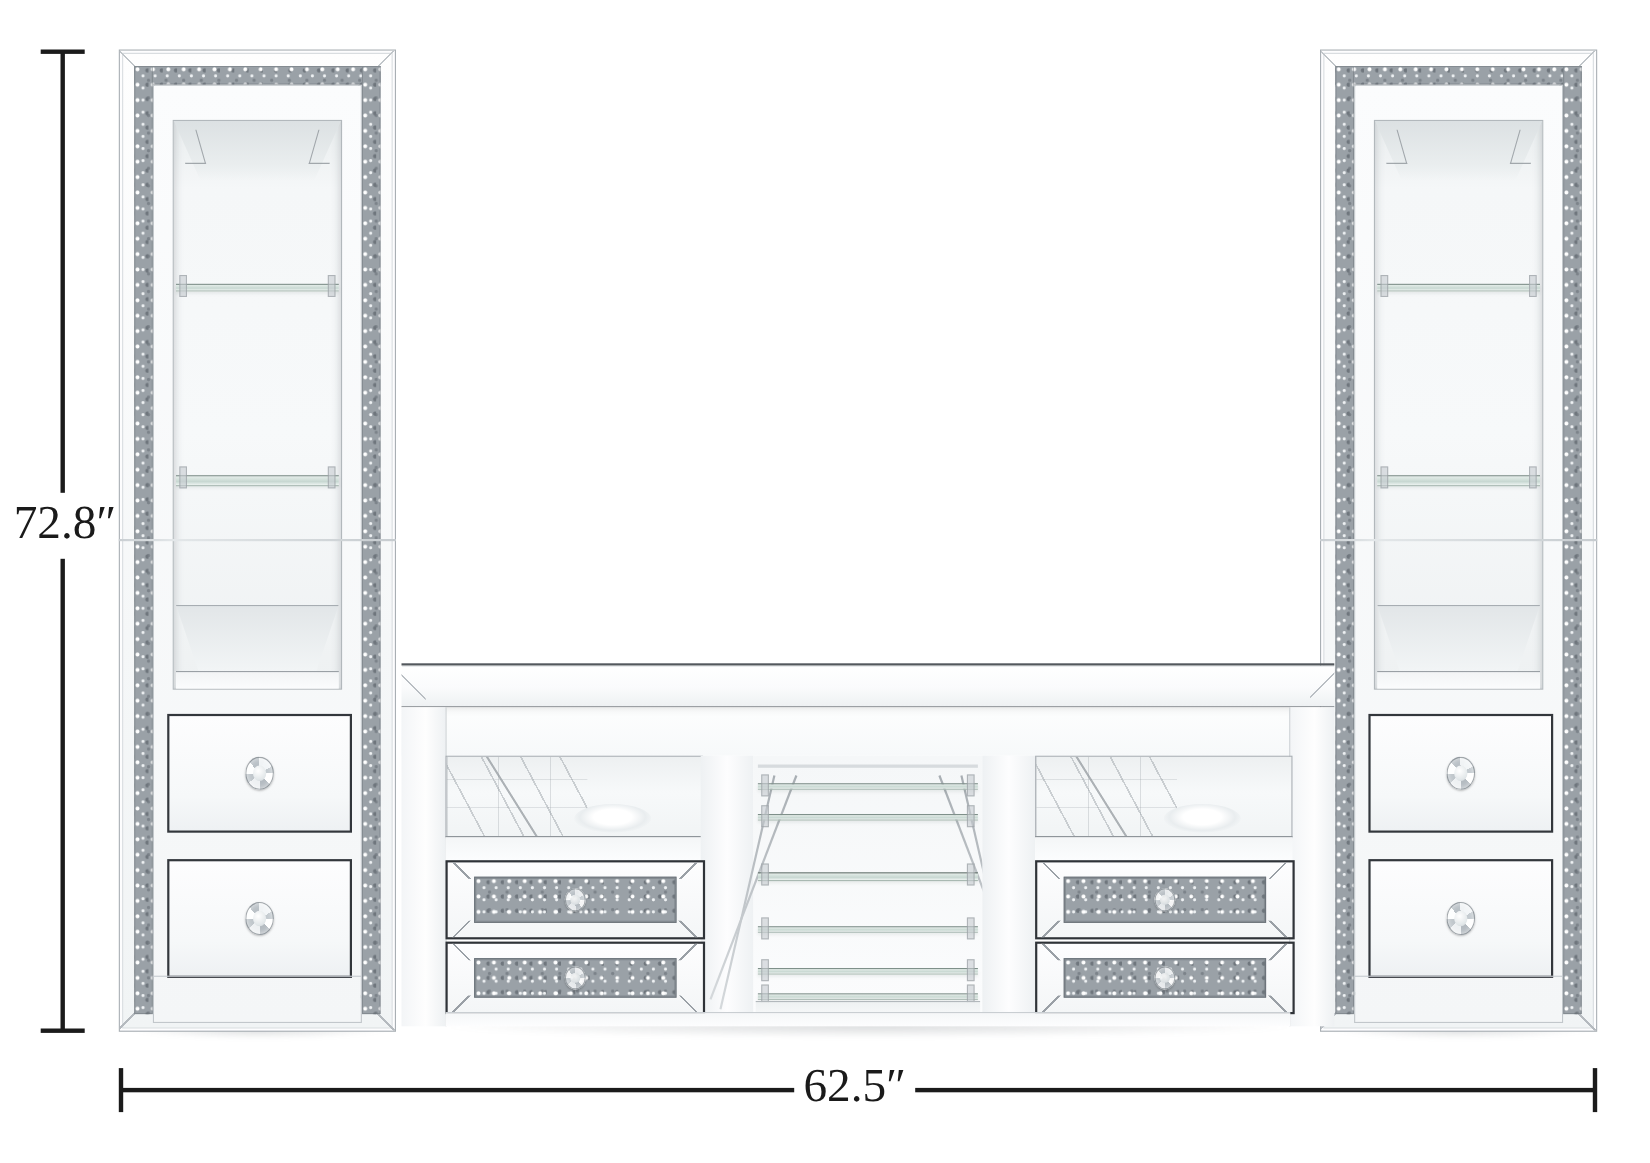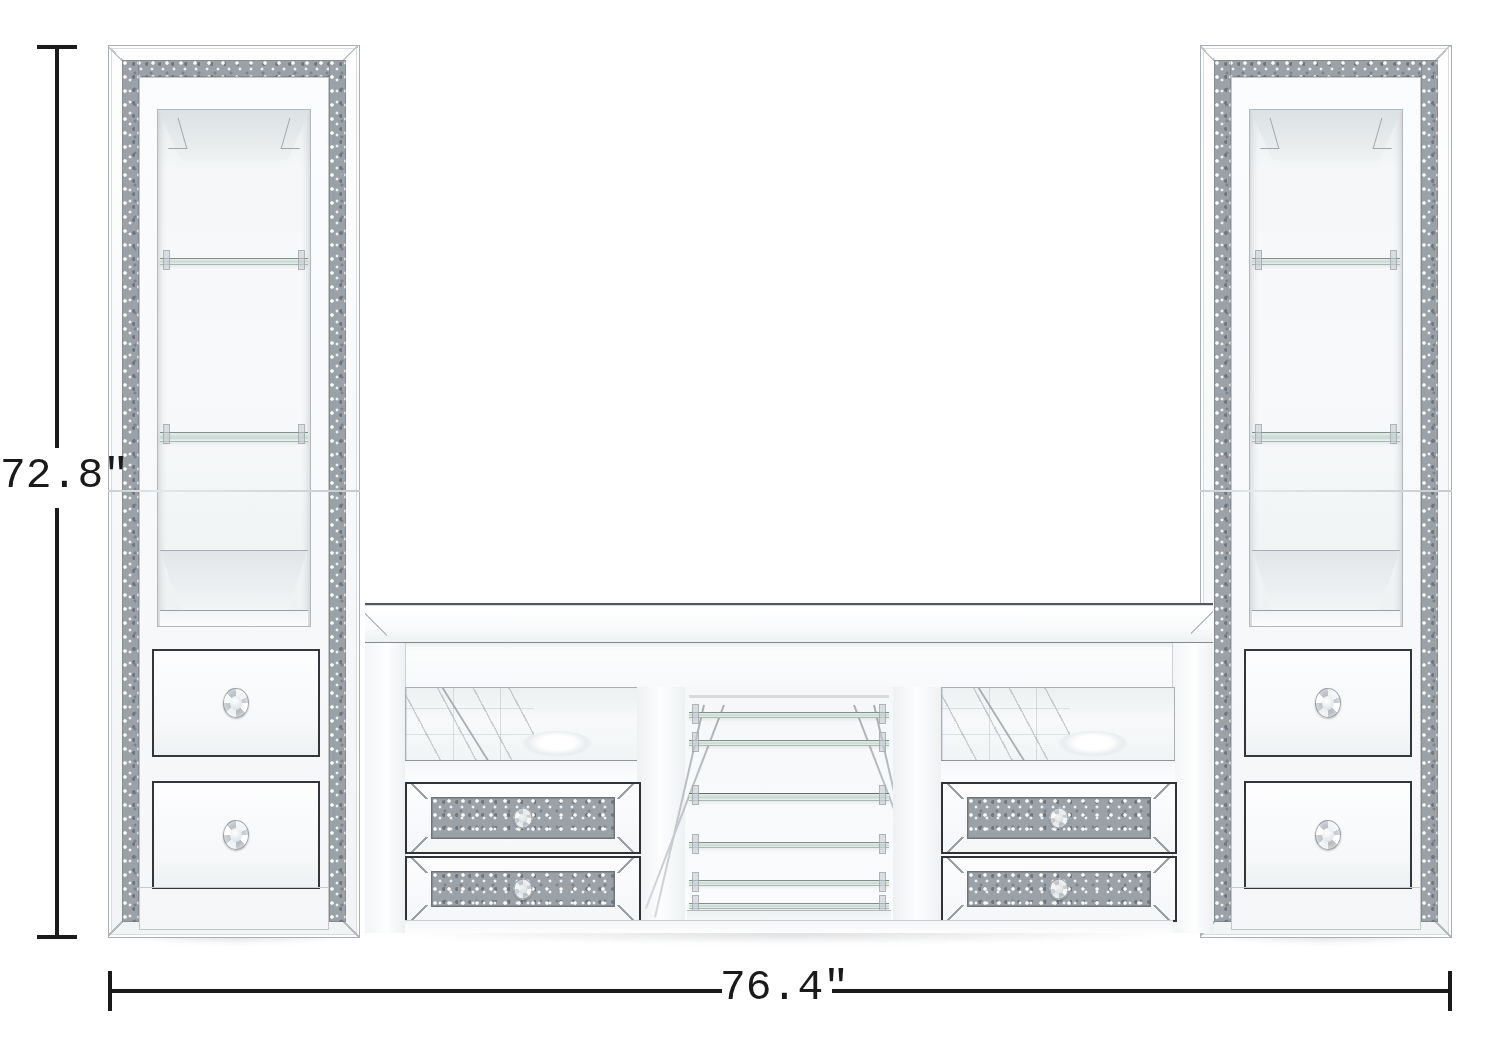--- a/index.html
+++ b/index.html
@@ -1,18 +1,18 @@
 <!DOCTYPE html>
 <html><head>
 <meta charset="utf-8">
 <style>
   html,body{margin:0;padding:0;background:#ffffff;}
   #stage{
     position:relative;width:1500px;height:1057px;background:#ffffff;overflow:hidden;
-    font-family:Liberation Mono, monospace;
+    font-family:Liberation Serif, serif;
   }
   
   .dl{position:absolute;background:#1b1b1b;}
   .dim-label{
     position:absolute;color:#1a1a1a;font-size:43px;font-weight:400;
     text-align:center;line-height:1;white-space:nowrap;
   }
   #v-seg1{left:55px;top:47px;width:4px;height:401px;}
   #v-seg2{left:55px;top:508px;width:4px;height:429px;}
   #v-tick-t{left:37px;top:45px;width:40px;height:4px;}
@@ -348,16 +348,16 @@
     <div class="dl" id="v-tick-t"></div>
     <div class="dl" id="v-tick-b"></div>
     <div class="dim-label" id="height-label">72.8″</div>
   </div>
 
   <div>
     <div class="dl" id="h-seg1"></div>
     <div class="dl" id="h-seg2"></div>
     <div class="dl" id="h-tick-l"></div>
     <div class="dl" id="h-tick-r"></div>
-    <div class="dim-label" id="width-label">76.4″</div>
+    <div class="dim-label" id="width-label">62.5″</div>
   </div>
 
 </div>
 
 </body></html>

